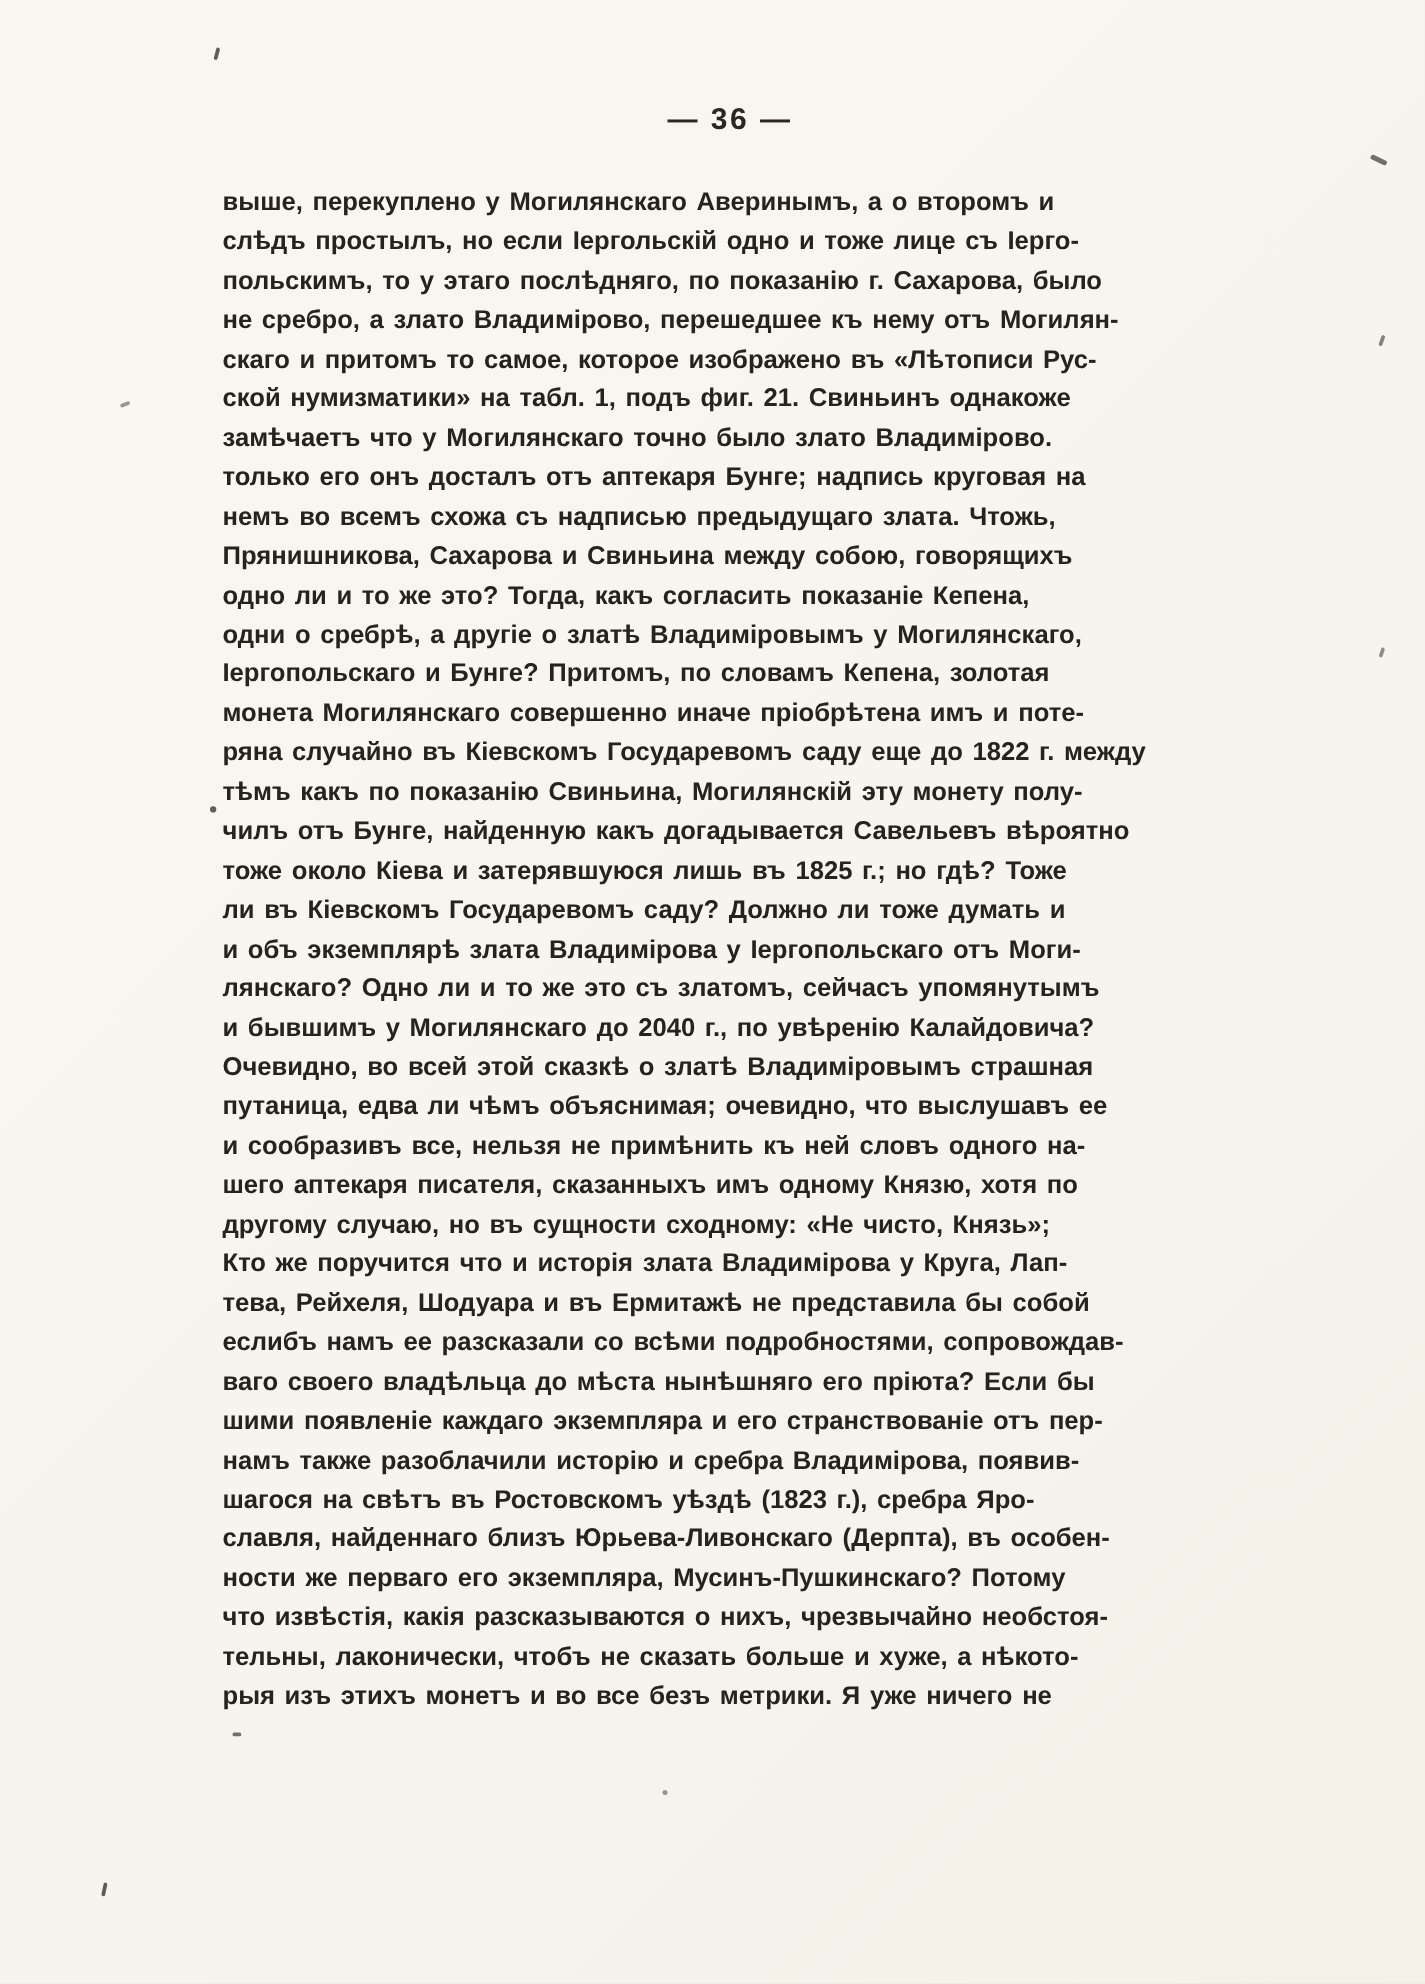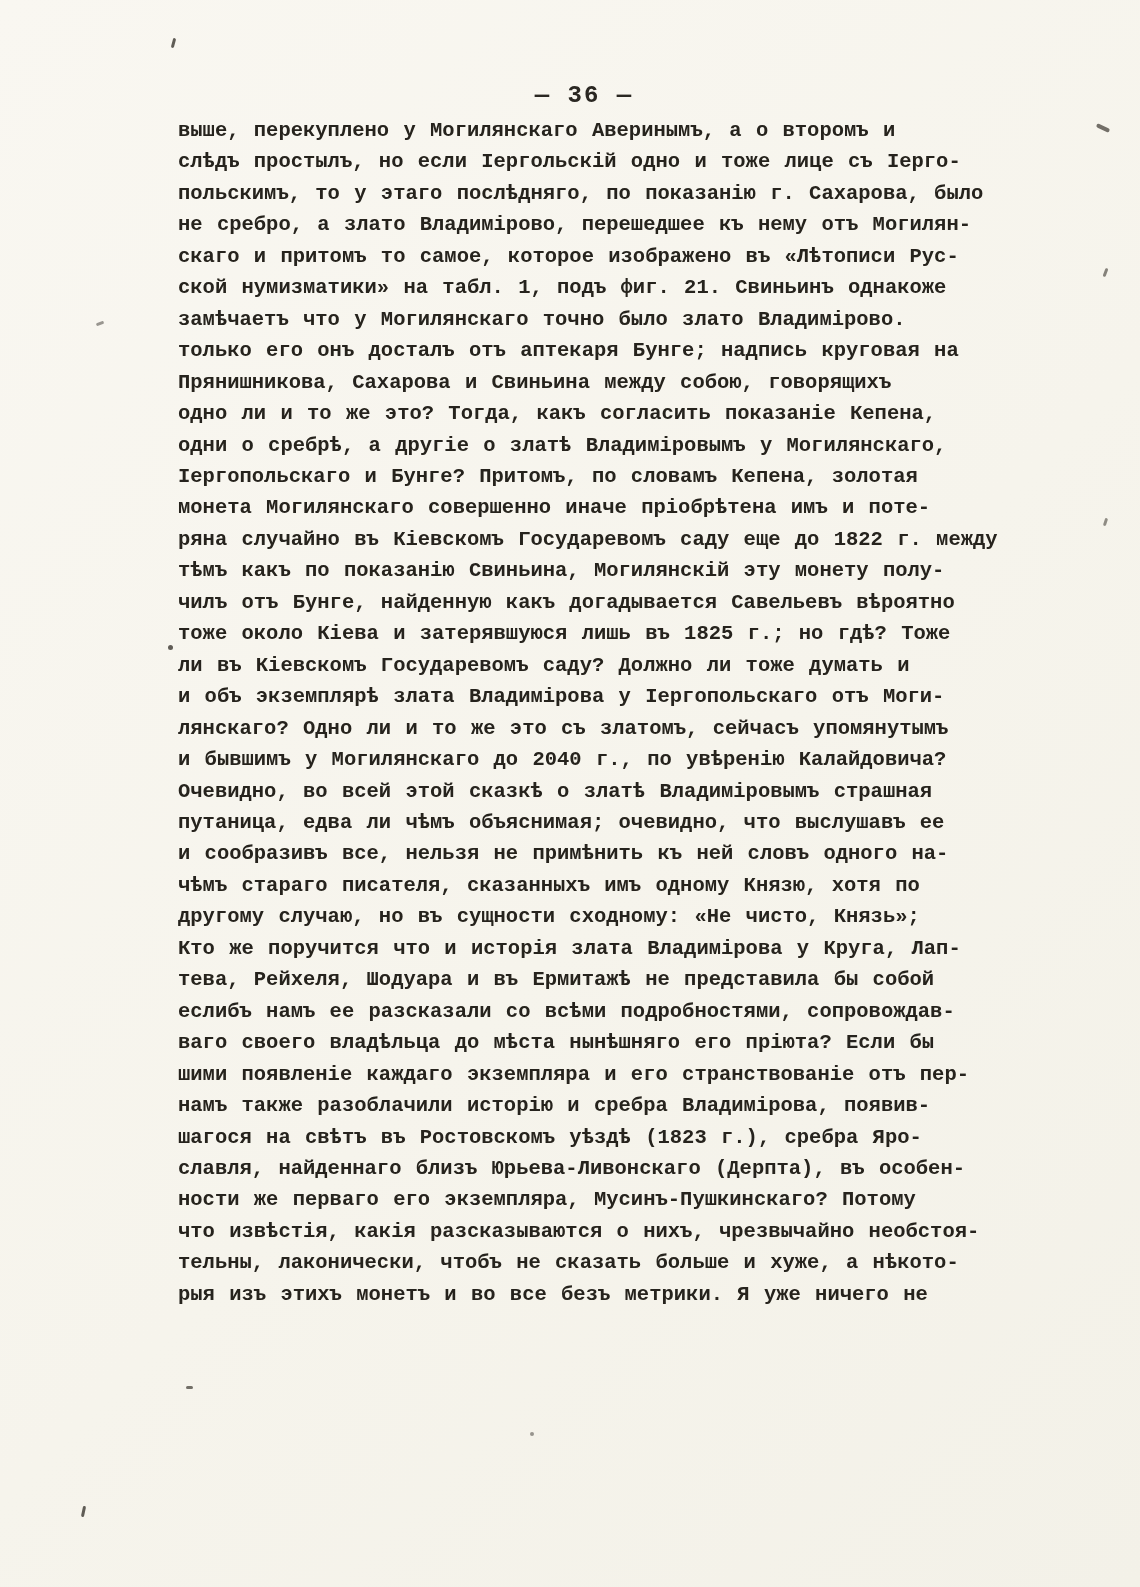--- a/index.html
+++ b/index.html
@@ -8,37 +8,37 @@
     background: #e9e6de;
   }
   .page {
     position: relative;
     width: 1140px;
     height: 1587px;
     margin: 0 auto;
     background: #f8f6ef;
     background: linear-gradient(135deg, #f9f7f1 0%, #f6f4ec 55%, #f3f1e8 100%);
     overflow: hidden;
-    font-family: Liberation Mono, monospace;
+    font-family: Liberation Sans, sans-serif;
     color: #24211c;
   }
   .page-number {
     position: absolute;
     top: 82px;
     left: 178px;
     width: 812px;
     text-align: center;
     font-size: 24px;
     font-weight: bold;
     letter-spacing: 2px;
     color: #2a2722;
   }
   .text-block {
     position: absolute;
-    top: 115px;
+    top: 146px;
     left: 178px;
     width: 812px;
   }
   .line {
     font-size: 20.5px;
     font-weight: bold;
     line-height: 31.45px;
     white-space: nowrap;
     text-align: justify;
     text-align-last: justify;
@@ -76,37 +76,38 @@
 
   <div class="text-block">
       <div class="line">выше,  перекуплено  у  Могилянскаго  Аверинымъ,  а  о  второмъ  и</div>
       <div class="line">слѣдъ  простылъ,  но  если  Іергольскій  одно  и  тоже  лице  съ  Іерго-</div>
       <div class="line">польскимъ,  то  у  этаго  послѣдняго,  по  показанію  г.  Сахарова,  было</div>
       <div class="line">не  сребро,  а  злато  Владимірово,  перешедшее  къ  нему  отъ  Могилян-</div>
       <div class="line">скаго  и  притомъ  то  самое,  которое  изображено  въ  «Лѣтописи  Рус-</div>
       <div class="line">ской  нумизматики»  на  табл.  1,  подъ  фиг.  21.  Свиньинъ  однакоже</div>
       <div class="line">замѣчаетъ  что  у  Могилянскаго  точно  было  злато  Владимірово.</div>
       <div class="line">только  его  онъ  досталъ  отъ  аптекаря  Бунге;  надпись  круговая  на</div>
+      <div class="line">немъ  во  всемъ  схожа  съ  надписью  предыдущаго  злата.  Чтожь,</div>
       <div class="line">Прянишникова,  Сахарова  и  Свиньина  между  собою,  говорящихъ</div>
       <div class="line">одно  ли  и  то  же  это?  Тогда,  какъ  согласить  показаніе  Кепена,</div>
       <div class="line">одни  о  сребрѣ,  а  другіе  о  златѣ  Владиміровымъ  у  Могилянскаго,</div>
       <div class="line">Іергопольскаго  и  Бунге?  Притомъ,  по  словамъ  Кепена,  золотая</div>
       <div class="line">монета  Могилянскаго  совершенно  иначе  пріобрѣтена  имъ  и  поте-</div>
       <div class="line">ряна  случайно  въ  Кіевскомъ  Государевомъ  саду  еще  до  1822  г.  между</div>
       <div class="line">тѣмъ  какъ  по  показанію  Свиньина,  Могилянскій  эту  монету  полу-</div>
       <div class="line">чилъ  отъ  Бунге,  найденную  какъ  догадывается  Савельевъ  вѣроятно</div>
       <div class="line">тоже  около  Кіева  и  затерявшуюся  лишь  въ  1825  г.;  но  гдѣ?  Тоже</div>
       <div class="line">ли  въ  Кіевскомъ  Государевомъ  саду?  Должно  ли  тоже  думать  и</div>
       <div class="line">и  объ  экземплярѣ  злата  Владимірова  у  Іергопольскаго  отъ  Моги-</div>
       <div class="line">лянскаго?  Одно  ли  и  то  же  это  съ  златомъ,  сейчасъ  упомянутымъ</div>
       <div class="line">и  бывшимъ  у  Могилянскаго  до  2040  г.,  по  увѣренію  Калайдовича?</div>
       <div class="line">Очевидно,  во  всей  этой  сказкѣ  о  златѣ  Владиміровымъ  страшная</div>
       <div class="line">путаница,  едва  ли  чѣмъ  объяснимая;  очевидно,  что  выслушавъ  ее</div>
       <div class="line">и  сообразивъ  все,  нельзя  не  примѣнить  къ  ней  словъ  одного  на-</div>
-      <div class="line">чѣмъ  стараго  писателя,  сказанныхъ  имъ  одному  Князю,  хотя  по</div>
+      <div class="line">шего  аптекаря  писателя,  сказанныхъ  имъ  одному  Князю,  хотя  по</div>
       <div class="line">другому  случаю,  но  въ  сущности  сходному:  «Не чисто,  Князь»;</div>
       <div class="line">Кто  же  поручится  что  и  исторія  злата  Владимірова  у  Круга,  Лап-</div>
       <div class="line">тева,  Рейхеля,  Шодуара  и  въ  Ермитажѣ  не  представила  бы  собой</div>
       <div class="line">еслибъ  намъ  ее  разсказали  со  всѣми  подробностями,  сопровождав-</div>
       <div class="line">ваго  своего  владѣльца  до  мѣста  нынѣшняго  его  пріюта?  Если  бы</div>
       <div class="line">шими  появленіе  каждаго  экземпляра  и  его  странствованіе  отъ  пер-</div>
       <div class="line">намъ  также  разоблачили  исторію  и  сребра  Владимірова,  появив-</div>
       <div class="line">шагося  на  свѣтъ  въ  Ростовскомъ  уѣздѣ  (1823 г.),  сребра  Яро-</div>
       <div class="line">славля,  найденнаго  близъ  Юрьева-Ливонскаго  (Дерпта),  въ  особен-</div>
       <div class="line">ности  же  перваго  его  экземпляра,  Мусинъ-Пушкинскаго?  Потому</div>

